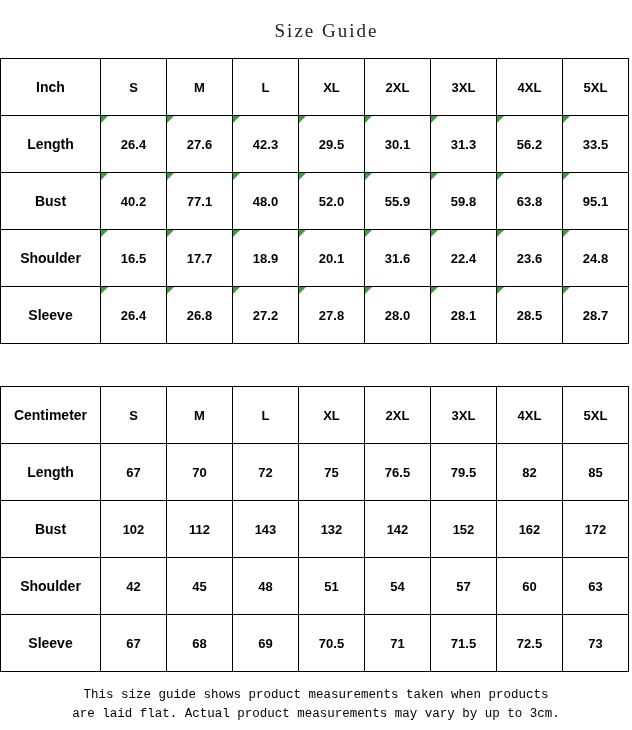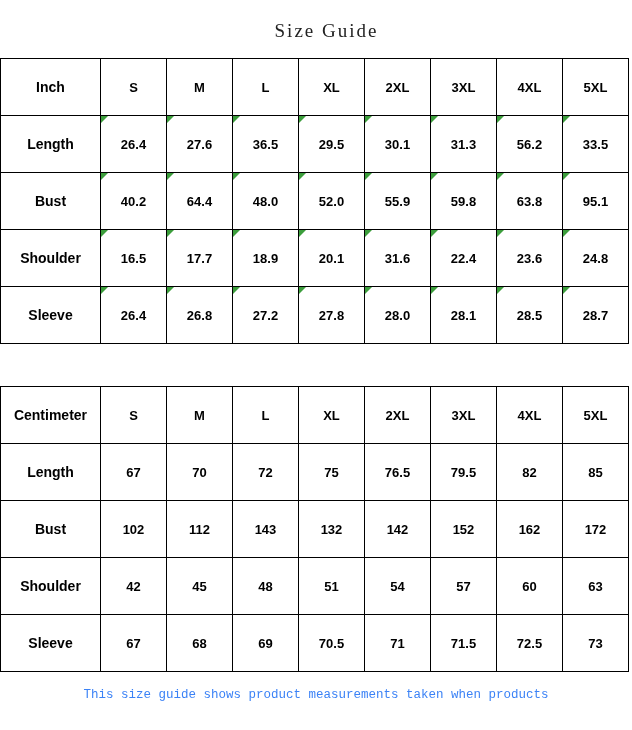--- a/index.html
+++ b/index.html
@@ -72,21 +72,21 @@
   .spacer {
     height: 42px;
     width: 632px;
   }
   .footnote {
     padding: 14px 18px 0 18px;
     text-align: center;
     font-family: "Liberation Mono", monospace;
     font-size: 12.5px;
     line-height: 1.55;
-    color: #3b82f6;
+    color: #000000;
   }
 </style>
 </head>
 <body>
 
 <div class="page">
 
   <div class="title">Size Guide</div>
 
   <table class="size-table">
@@ -110,31 +110,31 @@
         <td class="hdr-size">XL</td>
         <td class="hdr-size">2XL</td>
         <td class="hdr-size">3XL</td>
         <td class="hdr-size">4XL</td>
         <td class="hdr-size">5XL</td>
       </tr>
       <tr>
         <td class="row-label">Length</td>
         <td class="data tri">26.4</td>
         <td class="data tri">27.6</td>
-        <td class="data tri">36.5</td>
+        <td class="data tri">42.3</td>
         <td class="data tri">29.5</td>
         <td class="data tri">30.1</td>
         <td class="data tri">31.3</td>
         <td class="data tri">56.2</td>
         <td class="data tri">33.5</td>
       </tr>
       <tr>
         <td class="row-label">Bust</td>
         <td class="data tri">40.2</td>
-        <td class="data tri">64.4</td>
+        <td class="data tri">77.1</td>
         <td class="data tri">48.0</td>
         <td class="data tri">52.0</td>
         <td class="data tri">55.9</td>
         <td class="data tri">59.8</td>
         <td class="data tri">63.8</td>
         <td class="data tri">95.1</td>
       </tr>
       <tr>
         <td class="row-label">Shoulder</td>
         <td class="data tri">16.5</td>
@@ -228,15 +228,16 @@
         <td class="data">71</td>
         <td class="data">71.5</td>
         <td class="data">72.5</td>
         <td class="data">73</td>
       </tr>
     </tbody>
   </table>
 
   <div class="footnote">
     <div>This size guide shows product measurements taken when products</div>
+    <div>are laid flat. Actual product measurements may vary by up to 3cm.</div>
   </div>
 
 </div>
 
 </body></html>

